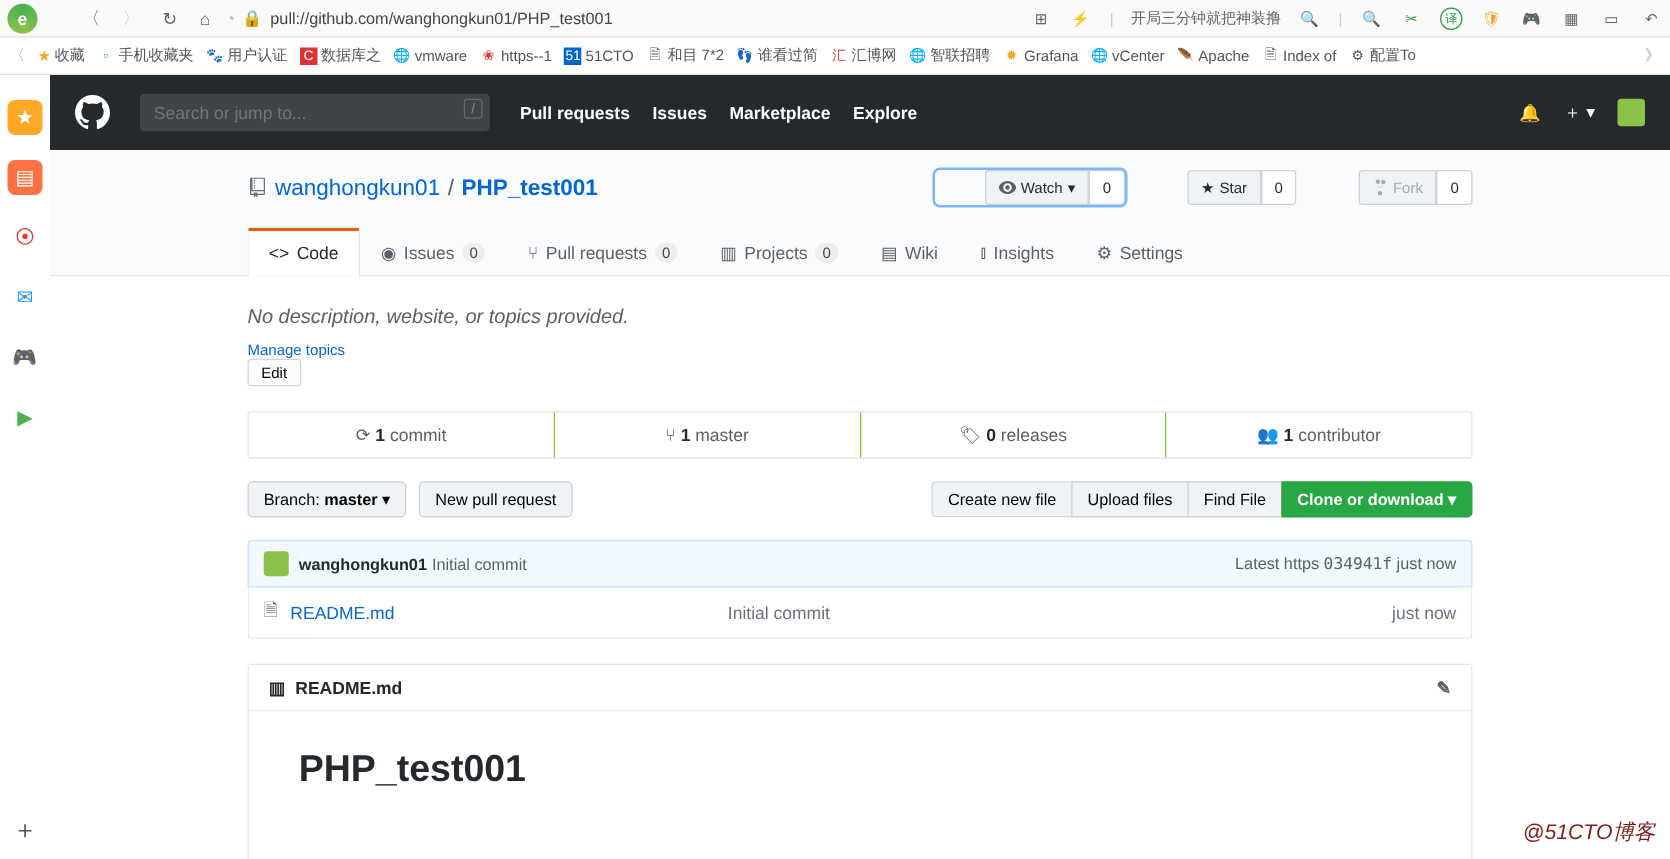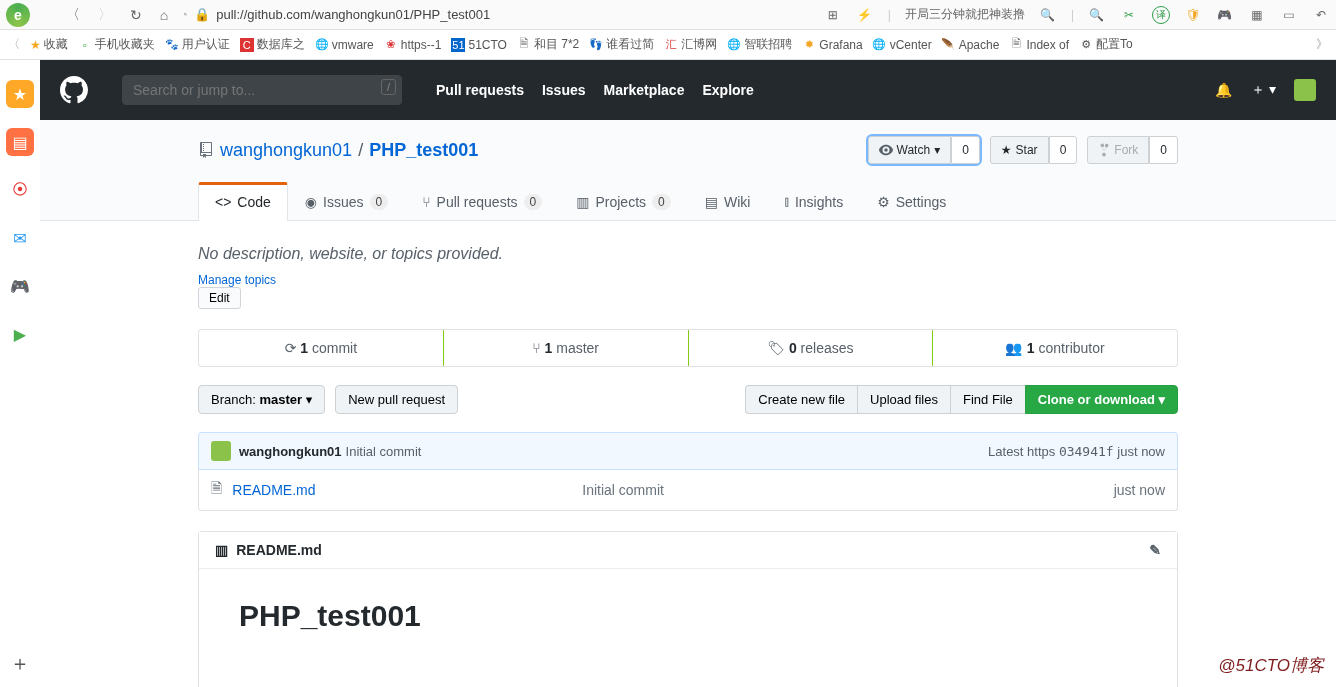--- a/index.html
+++ b/index.html
@@ -18,42 +18,42 @@
 .bookmarks { height: 30px; display: flex; align-items: center; gap: 10px; padding: 0 8px; border-bottom: 1px solid #e1e1e1; font-size: 12px; color: #555; overflow: hidden; }
 .bookmarks .bk { display: flex; align-items: center; gap: 3px; white-space: nowrap; cursor: pointer; }
 .bk-ic { width: 14px; height: 14px; display: inline-flex; align-items: center; justify-content: center; font-size: 11px; }
 
 
 .left-sidebar { position: absolute; left: 0; top: 60px; width: 40px; background: #fff; display: flex; flex-direction: column; gap: 20px; padding-top: 20px; align-items: center; }
 .ls-item { width: 28px; height: 28px; border-radius: 6px; display: flex; align-items: center; justify-content: center; font-size: 16px; }
 
 
 .gh { position: absolute; left: 40px; right: 0; top: 60px; bottom: 0; overflow-y: auto; background: #fff; }
-.gh-header { background: #24292e; height: 60px; display: flex; align-items: center; padding: 0 20px; gap: 34px; }
+.gh-header { background: #24292e; height: 60px; display: flex; align-items: center; padding: 0 20px; gap: 24px; }
 .gh-logo { color: #fff; }
 .gh-search { position: relative; }
 .gh-search input { background: #3f4448; border: 1px solid #444; border-radius: 4px; color: #ccc; padding: 6px 10px; width: 280px; font-size: 14px; }
 .gh-search .slash { position: absolute; right: 6px; top: 4px; border: 1px solid #666; border-radius: 3px; color: #888; font-size: 11px; padding: 1px 5px; }
 .gh-nav { display: flex; gap: 18px; color: #fff; font-weight: 600; }
 .gh-nav span { cursor: pointer; }
 .gh-right { margin-left: auto; display: flex; gap: 18px; align-items: center; color: #fff; }
 .avatar-sm { width: 22px; height: 22px; background: #8bc34a; border-radius: 3px; }
 
 
 .repo-head { padding: 16px 0 0; border-bottom: 1px solid #e1e4e8; background: #fafbfc; }
 .container { width: 980px; margin: 0 auto; }
 .repo-title-row { display: flex; align-items: center; justify-content: space-between; padding-bottom: 18px; }
 .repo-title { font-size: 18px; display: flex; align-items: center; gap: 6px; }
 .repo-title a { color: #0366d6; text-decoration: none; }
 .repo-title .sep { color: #586069; }
 .repo-title .name { font-weight: 600; }
 .pagehead-actions { display: flex; gap: 10px; }
 .btn-group { display: flex; }
 .btn-sm { font-size: 12px; padding: 3px 10px; background: #eff3f6; border: 1px solid #cdd1d4; cursor: pointer; display: flex; align-items: center; gap: 4px; line-height: 20px; }
-.btn-group .btn-sm:first-child { border-radius: 3px 0 0 3px; }
+.btn-group .btn-sm:first-child { border-radius: 3px 0 0 3px; margin-left: 40px; }
 .btn-group .count { border-radius: 0 3px 3px 0; border-left: 0; background: #fff; padding: 3px 10px; border: 1px solid #cdd1d4; font-size: 12px; line-height: 20px; }
 .watch-focus { outline: 2px solid #79b8ff; outline-offset: 0; border-radius: 4px; }
 
 .reponav { display: flex; gap: 0; }
 .reponav-item { padding: 10px 16px; color: #586069; display: flex; align-items: center; gap: 6px; cursor: pointer; border: 1px solid transparent; border-bottom: none; }
 .reponav-item.selected { background: #fff; border-color: #e36209 #e1e4e8 transparent; border-top: 3px solid #e36209; border-radius: 3px 3px 0 0; color: #24292e; margin-bottom: -1px; padding-top: 7px; }
 .reponav-item .counter { background: #eee; color: #444; border-radius: 20px; padding: 1px 6px; font-size: 12px; }
 
 
 .repo-body { padding: 24px 0; }

